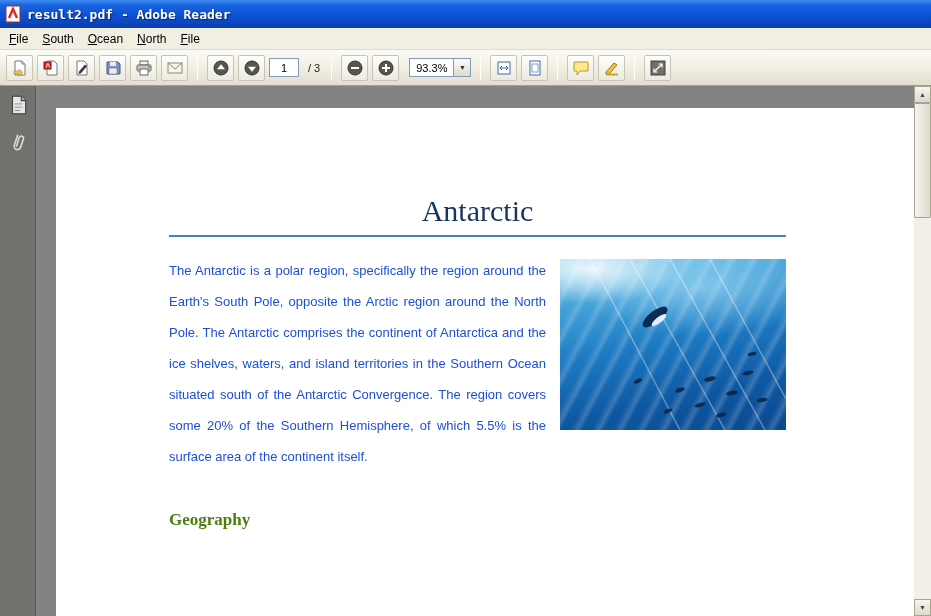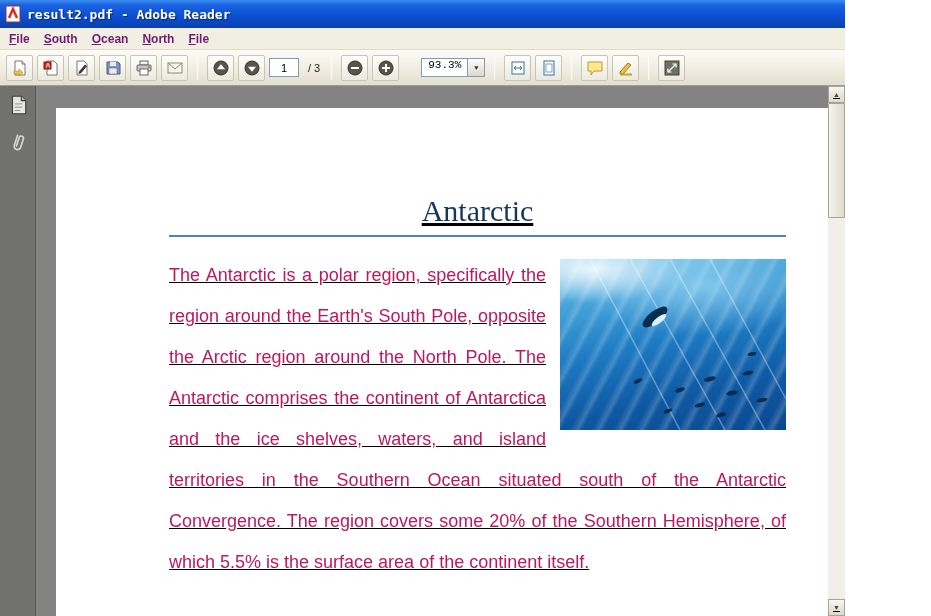--- a/index.html
+++ b/index.html
@@ -1,62 +1,62 @@
 <!DOCTYPE html>
 <html><head>
 <meta charset="utf-8">
 <style>
   * { margin:0; padding:0; box-sizing:border-box; }
   html,body { width:931px; height:616px; overflow:hidden; font-family:"Liberation Sans", sans-serif; }
-  .window { width:845px; height:616px; display:flex; flex-direction:column; background:#ece9d8;border-radius:22px; }
+  .window { width:931px; height:616px; display:flex; flex-direction:column; background:#ece9d8;border-radius:22px; }
 
   
   .titlebar {
     height:28px; flex:0 0 28px; display:flex; align-items:center; padding-left:4px;
     background:linear-gradient(180deg,#3c8cf0 0%,#1a64e0 18%,#0c50d4 55%,#0a46bc 85%,#0d3ea8 100%);
   }
   .app-icon { width:18px; height:18px; display:inline-flex; }
   .title-text {
     color:#fff; font-family:"DejaVu Sans Mono", monospace; font-weight:bold; font-size:13px;
     margin-left:5px; text-shadow:1px 1px 1px #0a2a6a; white-space:pre;
   }
 
   
   .menubar { height:22px; flex:0 0 22px; background:#f1efe2; display:flex; align-items:center; padding-left:2px; border-bottom:1px solid #dedbc8; }
-  .menu-item { display:inline-block; font-size:12px; color:#701a75; padding:3px 7px; cursor:default;font-weight:bold; }
+  .menu-item { display:inline-block; font-size:12px; color:#000000; padding:3px 7px; cursor:default; }
   .menu-item::first-letter { text-decoration:underline; }
 
   
   .toolbar {
     height:36px; flex:0 0 36px; display:flex; align-items:center; padding:0 6px; gap:4px;
     background:linear-gradient(180deg,#fcfbf7 0%,#efecdf 60%,#e2dfd0 100%);
     border-bottom:1px solid #a39f8e;
   }
   .tbtn {
     width:27px; height:26px; display:flex; align-items:center; justify-content:center;
     border:1px solid #c8c5b4; border-radius:2px; background:linear-gradient(#fefefc,#ecead e0); background:linear-gradient(#fefefc,#eceade); cursor:pointer;
   }
   .tbtn svg { width:18px; height:18px; display:block; }
   .tsep { width:1px; height:24px; background:#a8a493; border-right:1px solid #fff; margin:0 5px; flex:0 0 auto; }
   .page-input {
     width:30px; height:19px; border:1px solid #7f9db9; background:#fff; font-size:11px;
     text-align:center; font-family:"Liberation Sans", sans-serif;
   }
   .page-total { font-size:11px; color:#222; margin-left:5px; margin-right:2px; }
   .zoom-box {
-    height:19px; display:flex; align-items:flex-start; border:1px solid #7f9db9; background:#fff; margin-left:18px;font-family:Liberation Mono, monospace;
+    height:19px; display:flex; align-items:center; border:1px solid #7f9db9; background:#fff; margin-left:6px;
   }
   .zoom-value { font-size:11px; padding:0 6px; min-width:40px; text-align:center; }
   .zoom-drop {
     width:17px; height:17px; background:linear-gradient(#fdfdfb,#dcd9ca); border-left:1px solid #7f9db9;
     display:flex; align-items:center; justify-content:center; font-size:7px; color:#333; cursor:pointer;
   }
 
   
-  .content { flex:1; display:flex; min-height:0;text-decoration:underline; }
+  .content { flex:1; display:flex; min-height:0; }
   .sidebar {
     width:36px; flex:0 0 36px; background:#71716d; border-right:1px solid #585854;
     padding-top:8px; display:flex; flex-direction:column; align-items:center; gap:12px;
   }
   .side-btn { width:26px; height:26px; display:flex; align-items:center; justify-content:center; cursor:pointer; }
   .side-btn svg { width:22px; height:22px; }
 
   .docarea { flex:1; background:#838383; padding:22px 0 0 20px; overflow:hidden; }
   .page {
     background:#fff; width:858px; height:508px;
@@ -70,21 +70,21 @@
   .doc-image {
     float:right; width:226px; height:171px; margin:4px 0 9px 14px; position:relative; overflow:hidden;
     background:
       radial-gradient(ellipse 150px 55px at 14% 6%, rgba(255,255,255,.85), rgba(255,255,255,0) 62%),
       radial-gradient(ellipse 190px 75px at 62% 16%, rgba(195,238,255,.5), rgba(255,255,255,0) 65%),
       repeating-linear-gradient(118deg, rgba(255,255,255,.2) 0px, rgba(255,255,255,0) 5px, rgba(255,255,255,0) 13px, rgba(255,255,255,.16) 19px),
       linear-gradient(168deg,#8fd4f0 0%,#46a4da 22%,#1d7ac2 48%,#0e58a2 75%,#0a4890 100%);
   }
   .doc-image svg { position:absolute; inset:0; width:100%; height:100%; }
   .doc-para {
-    font-size:18px; line-height:41px; text-align:justify; color:#be185d;
+    font-size:13px; line-height:31px; text-align:justify; color:#1d4ed8;
   }
   .doc-heading {
     clear:none; font-family:"Liberation Serif", serif; font-size:17px; font-weight:bold;
     color:#4d7c0f; margin-top:38px;
   }
 
   
   .scrollbar { width:17px; flex:0 0 17px; background:#f1efe7; display:flex; flex-direction:column; }
   .sb-btn {
     height:17px; flex:0 0 17px; display:flex; align-items:center; justify-content:center;

